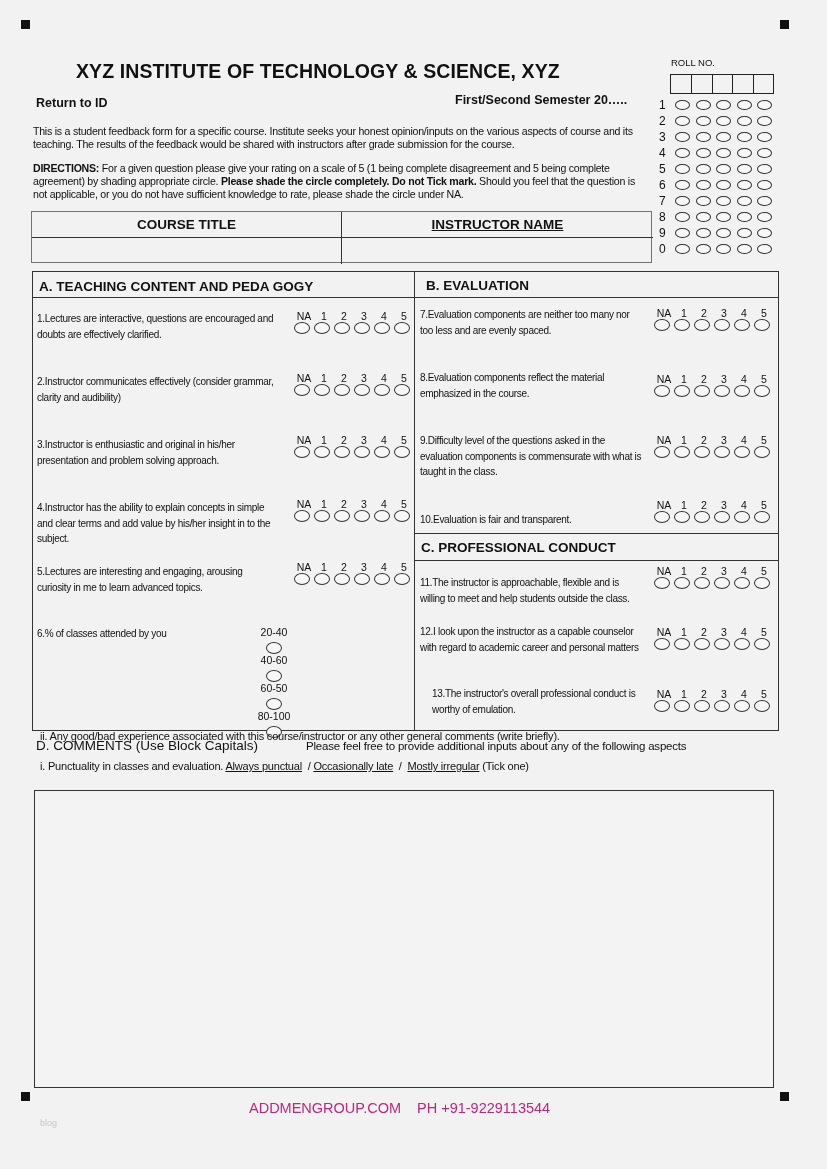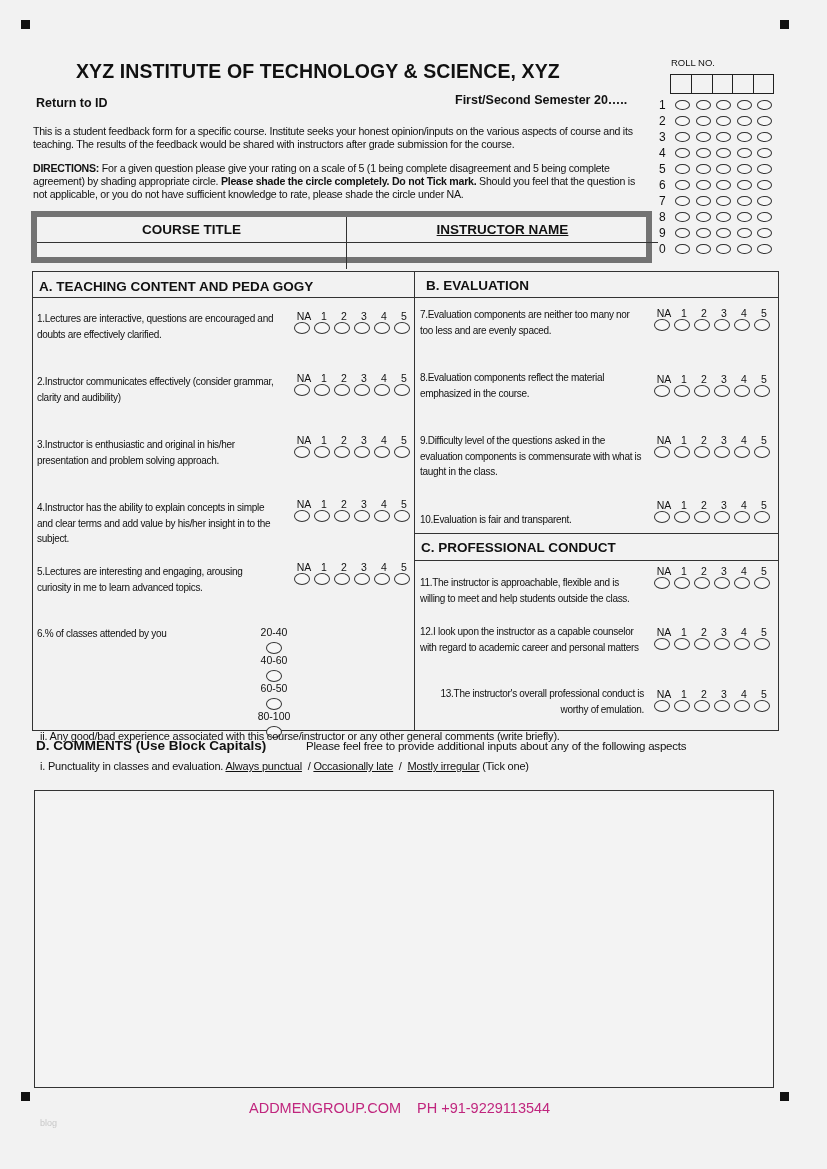--- a/index.html
+++ b/index.html
@@ -15,40 +15,40 @@
   
   .roll-label { left: 671px; top: 57px; font-size: 9.5px; }
   .roll-boxes { left: 670px; top: 74px; display: flex; }
   .roll-box { width: 20.8px; height: 20px; border: 1px solid #222; border-right: none; }
   .roll-box:last-child { border-right: 1px solid #222; }
   .roll-grid { left: 659px; top: 97px; }
   .roll-row { display: flex; align-items: center; height: 16px; }
   .roll-digit { width: 16px; font-size: 12px; }
   .bubble { width: 15px; height: 10.5px; border: 1px solid #333; border-radius: 50%; margin-right: 5.5px; background: #f7f7f7; }
   
-  .course-table { left: 31px; top: 211px; width: 621px; height: 52px; border: 6px solid #737373; display: grid; grid-template-columns: 310px 311px; grid-template-rows: 26px 26px; }
+  .course-table { left: 31px; top: 211px; width: 621px; height: 52px; border: 1px solid #737373; display: grid; grid-template-columns: 310px 311px; grid-template-rows: 26px 26px; }
   .course-table div { border-right: 1px solid #333; border-bottom: 1px solid #333; }
   .course-table .hdr { font-size: 13.5px; font-weight: bold; display: flex; align-items: center; justify-content: center; }
   .course-table div:nth-child(2n) { border-right: none; text-decoration: underline; }
   .course-table div:nth-child(n+3) { border-bottom: none; }
   
   .main-box { left: 32px; top: 271px; width: 747px; height: 460px; border: 1px solid #333; }
   .vdiv { left: 414px; top: 271px; width: 1px; height: 460px; background: #333; }
   .hline { height: 1px; background: #333; }
   .sec-title { font-size: 13.5px; font-weight: bold; }
   .q-text { font-size: 10px; line-height: 15.5px; letter-spacing: -0.3px; }
   .rate-labels { display: flex; font-size: 10.5px; }
   .rate-labels span { width: 20px; text-align: center; }
   .rate-bubbles { display: flex; }
   .rate-bubbles .b { width: 16px; height: 12px; border: 1px solid #333; border-radius: 50%; margin-right: 4px; background: #f7f7f7; }
   .att-opts { display: flex; }
   .att-opt { width: 40px; text-align: center; font-size: 10.5px; }
   .att-opt .b { width: 16px; height: 12px; border: 1px solid #333; border-radius: 50%; margin: 4px auto 0; background: #f7f7f7; }
   
-  .d-title { left: 36px; top: 738px; font-size: 13.5px; font-weight: bold; }
+  .d-title { left: 36px; top: 738px; font-size: 13.5px; font-weight: normal; }
   .d-sub { left: 306px; top: 740px; font-size: 11.5px; letter-spacing: -0.2px; }
   .d-line { left: 40px; font-size: 11px; letter-spacing: -0.2px; }
   .u { text-decoration: underline; }
   .comment-box { left: 34px; top: 790px; width: 740px; height: 298px; border: 1px solid #333; background: #f3f3f3; }
   .footer { left: 249px; top: 1100px; font-size: 14.5px; color: #c0267e; font-weight: normal; }
   .footer span { margin-right: 16px; }
   .watermark { left: 40px; top: 1118px; font-size: 9px; color: #c8c8c8; }
 </style>
 </head>
 <body>
@@ -378,21 +378,21 @@
       </div>
       <div class="rate-bubbles">
         <span class="b"></span>
         <span class="b"></span>
         <span class="b"></span>
         <span class="b"></span>
         <span class="b"></span>
         <span class="b"></span>
       </div>
     </div>
-    <div class="abs q-text" style="left: 420px; top: 686px; width: 224px; text-align: right;"><span>13.</span><span>The instructor's overall professional conduct is worthy of emulation.</span></div>
+    <div class="abs q-text" style="left: 432px; top: 686px; width: 224px;"><span>13.</span><span>The instructor's overall professional conduct is worthy of emulation.</span></div>
     <div class="abs" style="left: 654px; top: 688px;">
       <div class="rate-labels">
         <span>NA</span>
         <span>1</span>
         <span>2</span>
         <span>3</span>
         <span>4</span>
         <span>5</span>
       </div>
       <div class="rate-bubbles">

